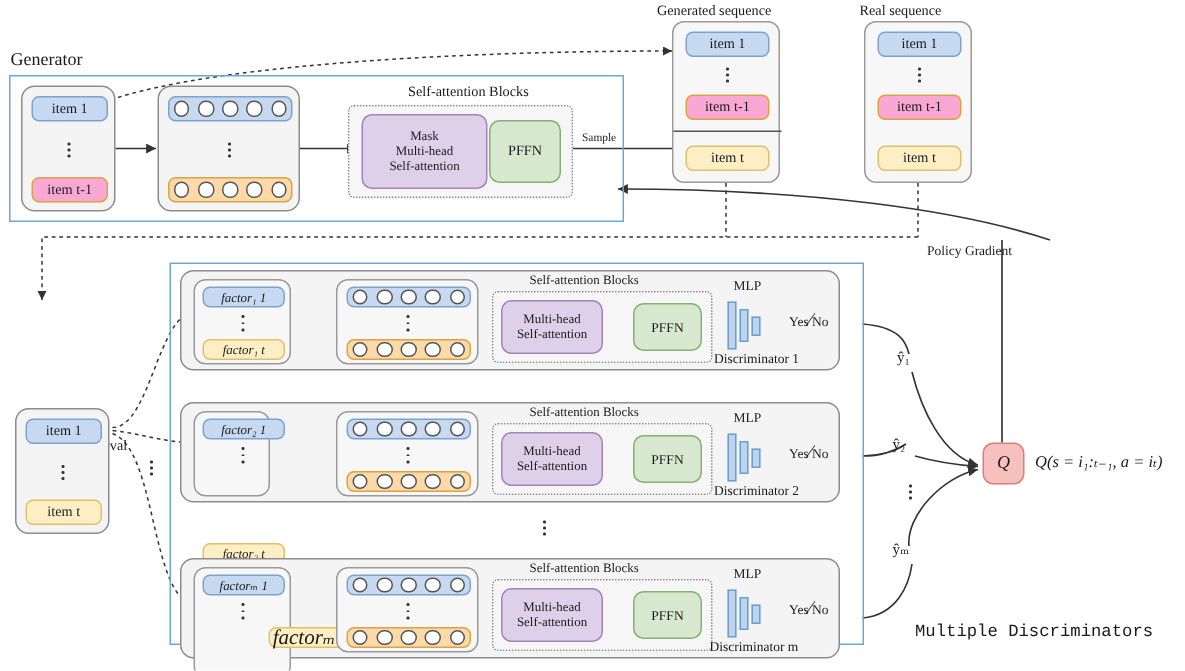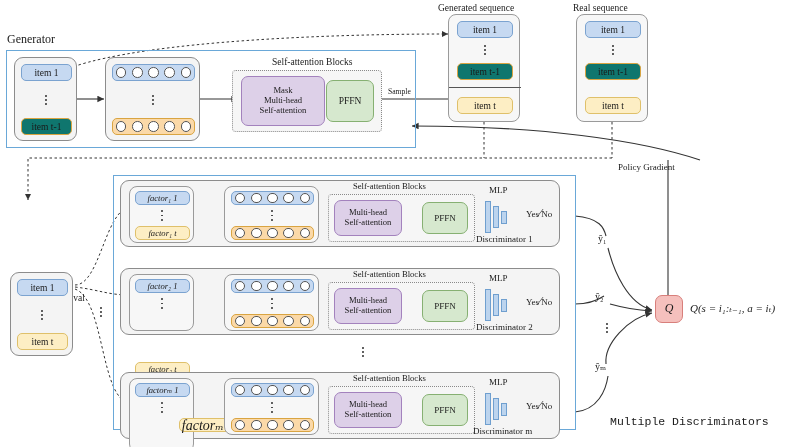--- a/index.html
+++ b/index.html
@@ -15,21 +15,21 @@
   
   .blue-frame{border:1.6px solid #6aa8d8;background:rgba(255,255,255,0);}
   .gray-round{border:1.2px solid #8c8c8c;border-radius:9px;background:#f4f4f4;}
   .gray-round2{border:1.1px solid #9a9a9a;border-radius:8px;background:#f7f7f7;}
   .dot-frame{border:1.3px dotted #8a8a8a;border-radius:4px;background:#f6f6f6;}
 
   
   .chip{border-radius:5px;display:flex;align-items:center;justify-content:center;
         font-size:9.5px;white-space:nowrap;}
   .chip-blue{background:#c6d9f1;border:1px solid #7ba3d0;}
-  .chip-orange{background:#0f766e;border:1px solid #d9a441;}
+  .chip-orange{background:#f9a8d4;border:1px solid #d9a441;}
   .chip-lyellow{background:#fdeec4;border:1px solid #dfc06a;}
 
   
   .crow{display:flex;align-items:center;justify-content:space-around;border-radius:5px;}
   .crow-blue{background:#c6d9f1;border:1px solid #7ba3d0;}
   .crow-orange{background:#fbd9a8;border:1px solid #d9a441;}
   .circ{width:8.5px;height:8.5px;border-radius:50%;background:#fff;border:1.1px solid #555;}
 
   
   .blk{border-radius:7px;display:flex;align-items:center;justify-content:center;
@@ -260,21 +260,21 @@
       <span class="bar" style="height:11px;"></span>
     </div>
     <div class="yes-no" style="left:405px;top:24px;">
       <span>Yes</span><span class="sl">⁄</span><span>No</span>
     </div>
     <div class="lbl" style="left:355px;top:54px;font-size:9px;">Discriminator 1</div>
   </div>
   <div class="lbl" style="left:598px;top:234px;font-size:10px;">ŷ₁</div>
 
   <div class="abs gray-round" style="left:120px;top:268px;width:440px;height:67px;">
-    <div class="abs gray-round2" style="left:8px;top:5px;width:65px;height:57px;">
+    <div class="abs gray-round2" style="left:8px;top:5px;width:51px;height:57px;">
       <div class="chip chip-blue abs ital" style="left:5px;top:4px;width:55px;height:14px;font-size:8.6px;">factor₂ 1</div>
       <div class="vdots" style="left:29px;top:22px;width:6px;height:13px;">
           <i></i>
           <i></i>
           <i></i>
         </div>
       <div class="chip chip-lyellow abs ital" style="left:5px;top:39px;width:55px;height:14px;font-size:8.6px;margin-top:48px;">factor₂ t</div>
     </div>
     <div class="abs gray-round2" style="left:103px;top:5px;width:95px;height:57px;">
       <div class="crow crow-blue abs" style="left:6px;top:4px;width:83px;height:14px;">

